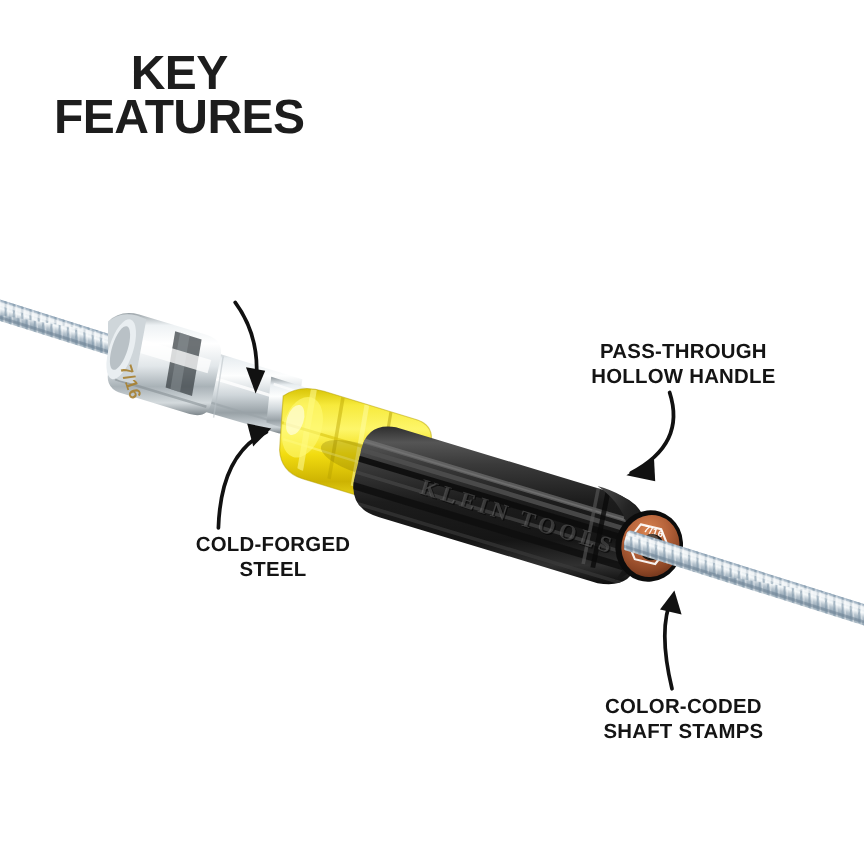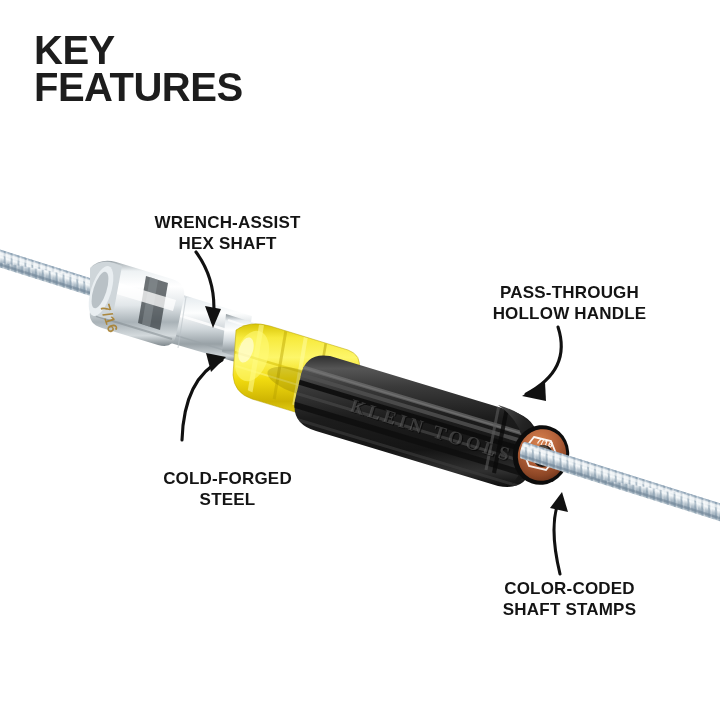--- a/index.html
+++ b/index.html
@@ -28,21 +28,22 @@
   .page-title {
     position: absolute;
     left: 30px;
     top: 28px;
     font-size: 40px;
     line-height: 37px;
     font-weight: bold;
     letter-spacing: -0.5px;
     color: #1d1d1d;
     white-space: pre-line;
-    margin: 4px;
+    margin: 15px;
+    text-align: center;
   }
   .callout {
     position: absolute;
     font-size: 17px;
     line-height: 21px;
     font-weight: bold;
     letter-spacing: 0.2px;
     color: #141414;
     text-align: center;
     white-space: pre-line;
@@ -53,21 +54,21 @@
     top: 212px;
     width: 215px;
   }
   .callout-pass {
     left: 462px;
     top: 282px;
     width: 215px;
   }
   .callout-cold {
     left: 120px;
-    top: 468px;
+    top: 443px;
     width: 215px;
   }
   .callout-dome {
     left: 462px;
     top: 578px;
     width: 215px;
   }
 </style>
 </head>
 <body>
@@ -274,22 +275,20 @@
       <path d="M182 440 Q184 378 222 360"></path>
       <path d="M206 353 L226 357 L211 372" fill="#111111" stroke="none"></path>
     </g>
 
     <g fill="none" stroke="#111111" stroke-width="3.1" stroke-linecap="round">
       <path d="M560 574 Q548 524 560 498"></path>
       <path d="M550 508 L562 492 L568 512" fill="#111111" stroke="none"></path>
     </g>
   </svg>
 
-  <p class="callout callout-wrench">WRENCH-ASSIST
-HEX SHAFT</p>
 
   <p class="callout callout-pass">PASS-THROUGH
 HOLLOW HANDLE</p>
 
   <p class="callout callout-cold">COLD-FORGED
 STEEL</p>
 
   <p class="callout callout-dome">COLOR-CODED
 SHAFT STAMPS</p>
 

